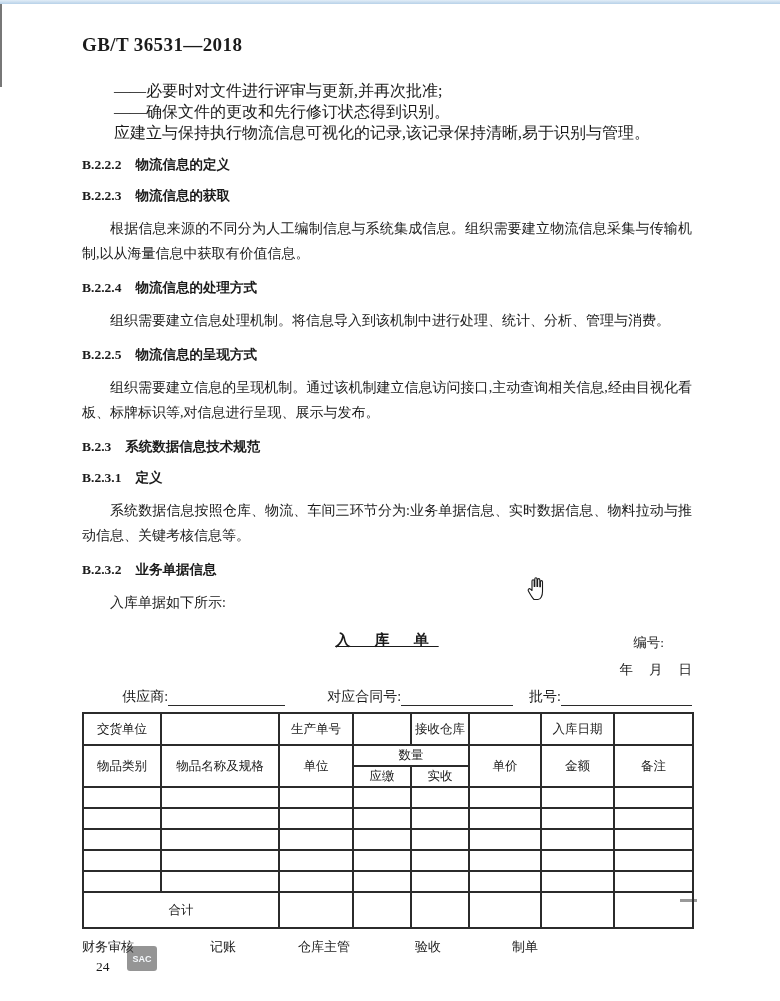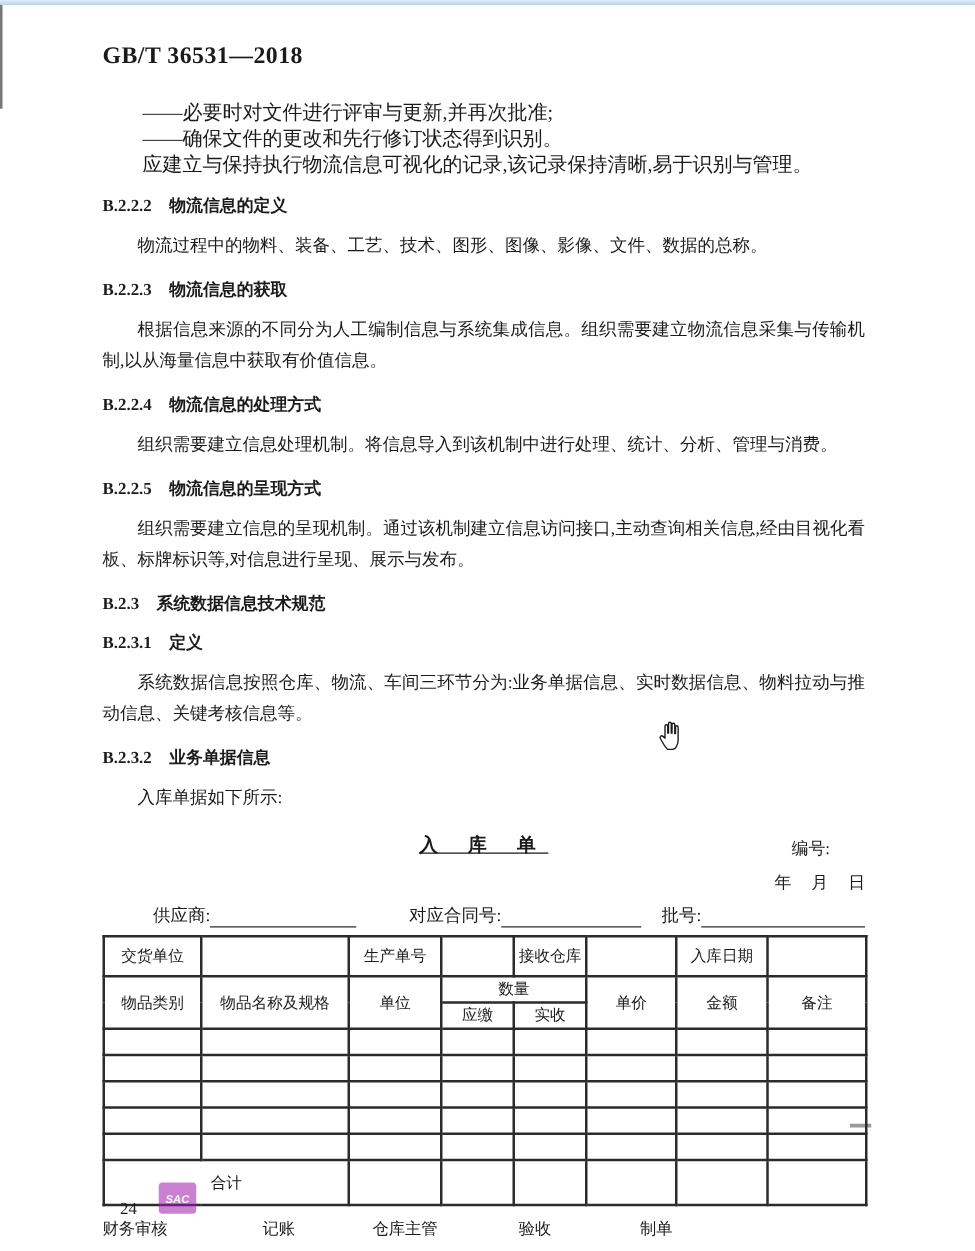--- a/index.html
+++ b/index.html
@@ -79,24 +79,24 @@
   tr.body-row td { height:21px; }
   tr.total-row td { height:36px; }
   
   .signature-row { position:relative; height:20px; margin-top:6px; font-size:13px; }
   .signature-row span { position:absolute; top:3px; white-space:nowrap; }
   .sig-0 { left:0; }   .sig-1 { left:128px; } .sig-2 { left:216px; }
   .sig-3 { left:333px; } .sig-4 { left:430px; }
   
   .sac-watermark {
     position:absolute; left:127px; top:946px; width:30px; height:25px;
-    background:#a21caf; opacity:0.55; border-radius:3px;
+    background:#404040; opacity:0.55; border-radius:3px;
     display:flex; align-items:center; justify-content:center;
     font-family:"Liberation Sans","DejaVu Sans",sans-serif;
-    font-size:9px; font-style:italic; font-weight:bold; color:#eef4fa;
+    font-size:9px; font-weight:bold; color:#eef4fa;
   }
   .page-number { position:absolute; left:96px; top:959px; font-size:13.5px; }
   .hand-cursor { position:absolute; left:524px; top:575px; width:24px; height:26px; }
 </style>
 </head>
 <body>
 
 <div class="page">
   <div class="top-strip"></div>
   <div class="left-edge"></div>
@@ -107,21 +107,20 @@
     <div class="doc-number">GB/T 36531—2018</div>
 
     <div class="body-text">
       <p class="intro-line">——必要时对文件进行评审与更新,并再次批准;</p>
       <p class="intro-line">——确保文件的更改和先行修订状态得到识别。</p>
       <p class="intro-line">应建立与保持执行物流信息可视化的记录,该记录保持清晰,易于识别与管理。</p>
 
       <div class="section-heading">
         <span class="sec-id">B.2.2.2</span><span>物流信息的定义</span>
       </div>
-      <p class="section-para">物流过程中的物料、装备、工艺、技术、图形、图像、影像、文件、数据的总称。</p>
 
       <div class="section-heading">
         <span class="sec-id">B.2.2.3</span><span>物流信息的获取</span>
       </div>
       <p class="section-para">根据信息来源的不同分为人工编制信息与系统集成信息。组织需要建立物流信息采集与传输机制,以从海量信息中获取有价值信息。</p>
 
       <div class="section-heading">
         <span class="sec-id">B.2.2.4</span><span>物流信息的处理方式</span>
       </div>
       <p class="section-para">组织需要建立信息处理机制。将信息导入到该机制中进行处理、统计、分析、管理与消费。</p>

